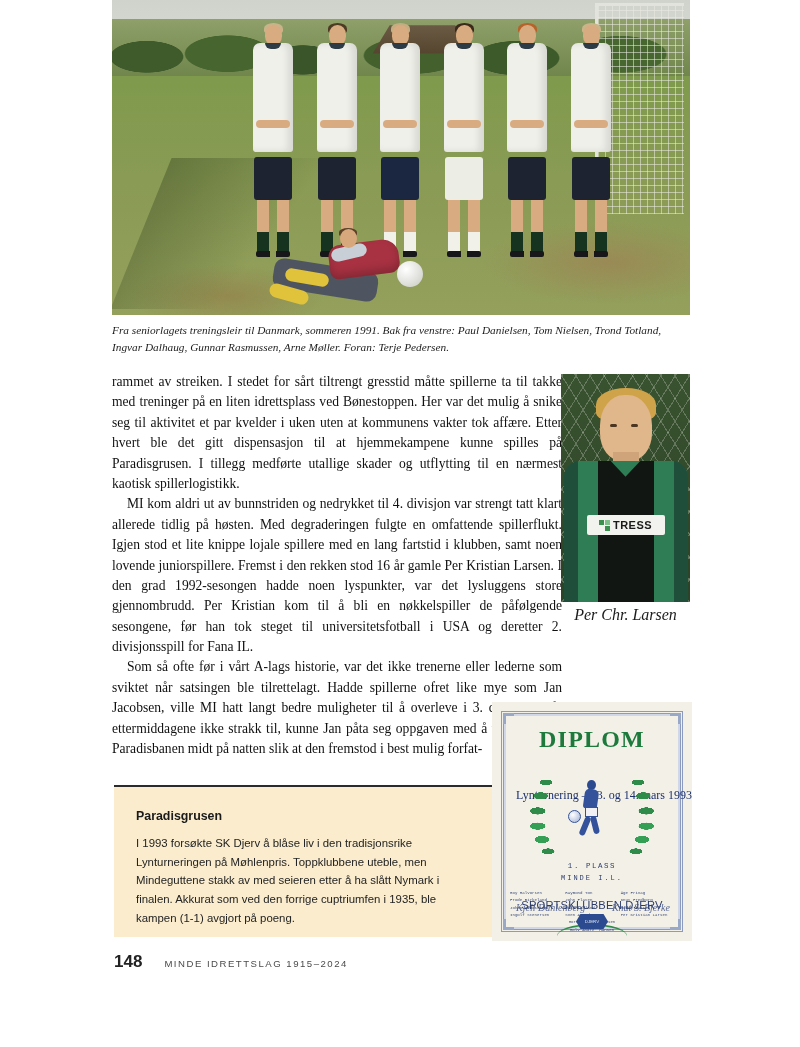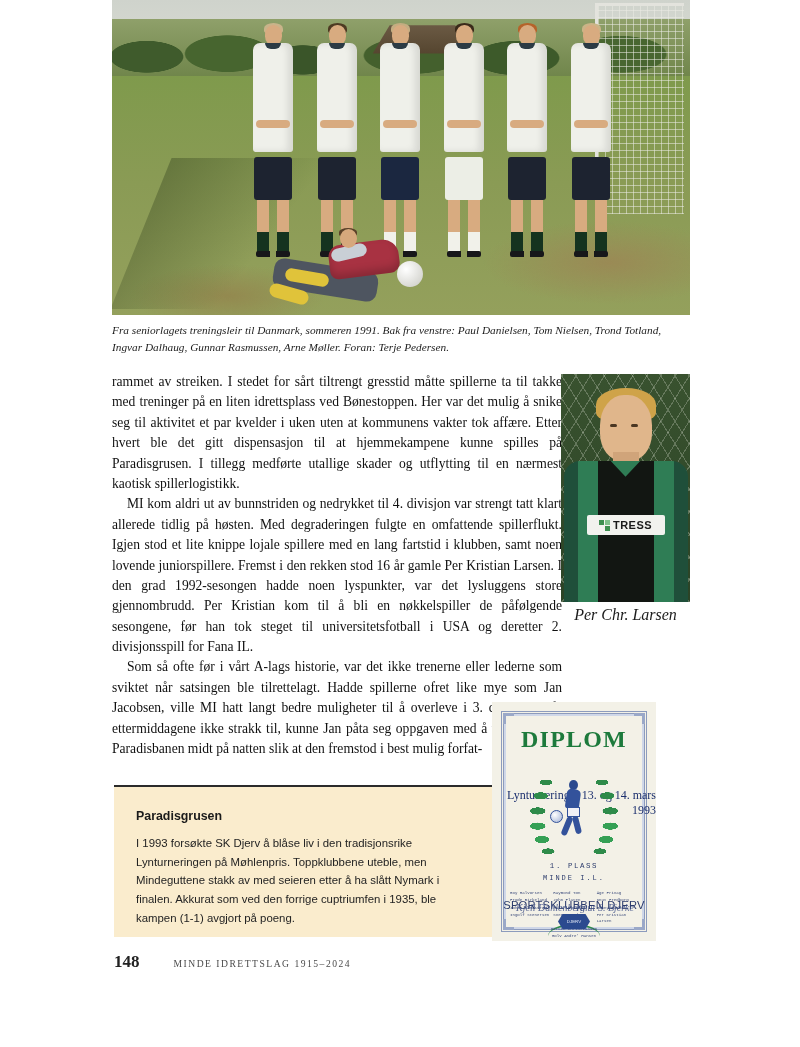--- a/index.html
+++ b/index.html
@@ -279,21 +279,21 @@
     font-size: 11.4px;
     line-height: 1.64;
     color: #232323;
   }
 
   
   .diploma {
     position: absolute;
     left: 492px;
     top: 702px;
-    width: 164px;
+    width: 200px;
     height: 239px;
     background: #f3f1e7;
     box-sizing: border-box;
     overflow: hidden;
   }
   .dp-frame {
     position: absolute;
     left: 9px; top: 9px; right: 9px; bottom: 9px;
     border: 3px double #8c9bbd;
     box-shadow: inset 0 0 0 2px #cfd7e8;
@@ -420,22 +420,21 @@
   .dp-sign.left { left: 24px; }
   .dp-sign.right { right: 22px; }
 
   
   .footer {
     position: absolute;
     left: 114px;
     top: 952px;
     display: flex;
     align-items: baseline;
-    font-family: Liberation Serif, serif;
-    gap: 12px;
+    font-family: Liberation Sans, sans-serif;
   }
   .folio {
     font-size: 17px;
     font-weight: bold;
     color: #222222;
     margin-right: 22px;
   }
   .running-head {
     font-size: 9.6px;
     letter-spacing: 1.5px;

